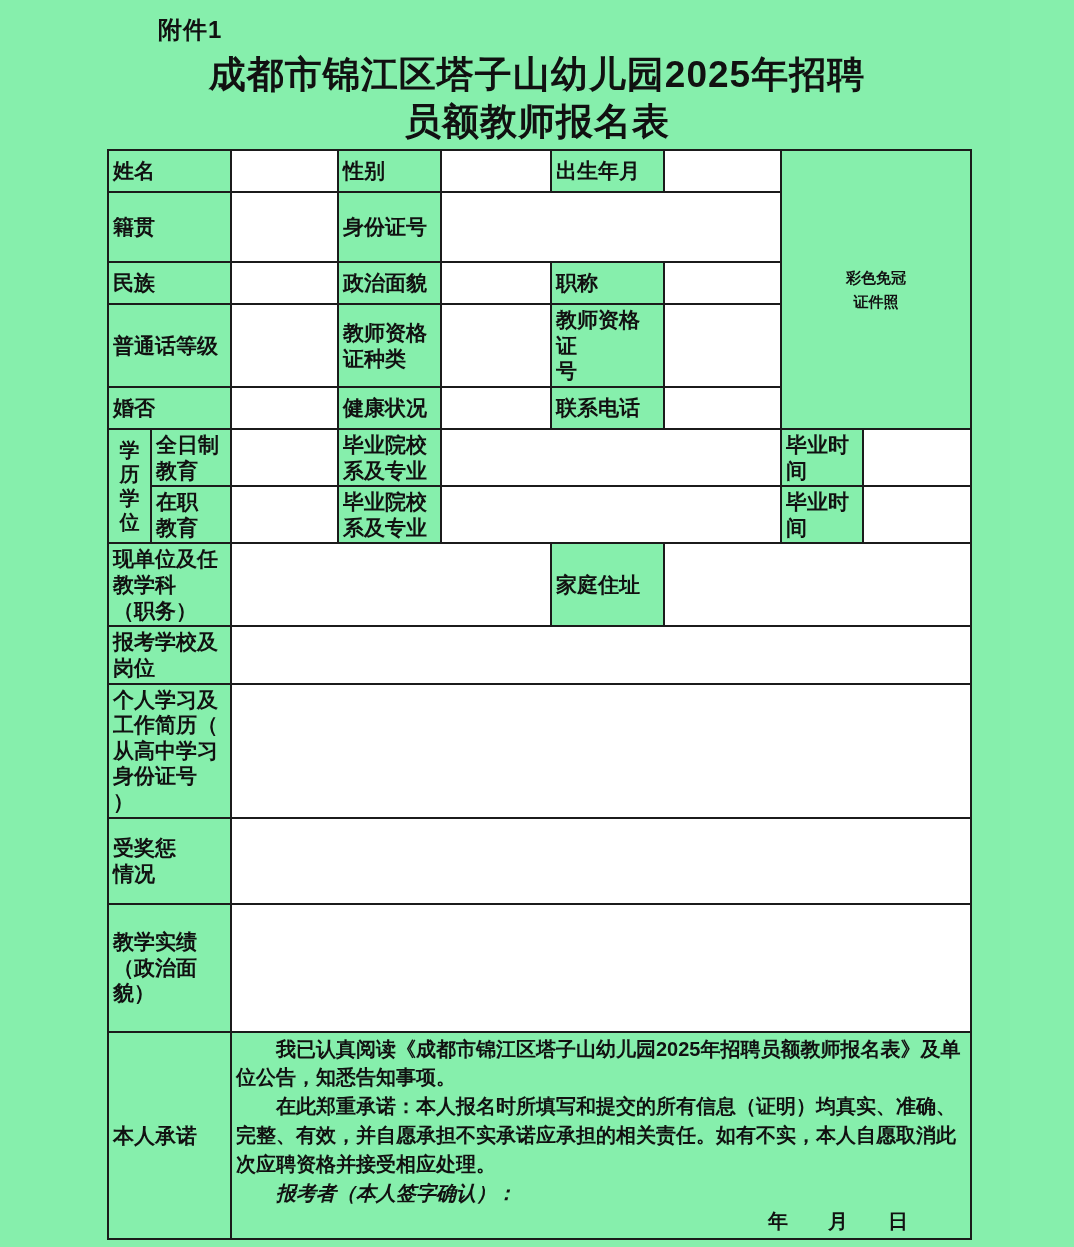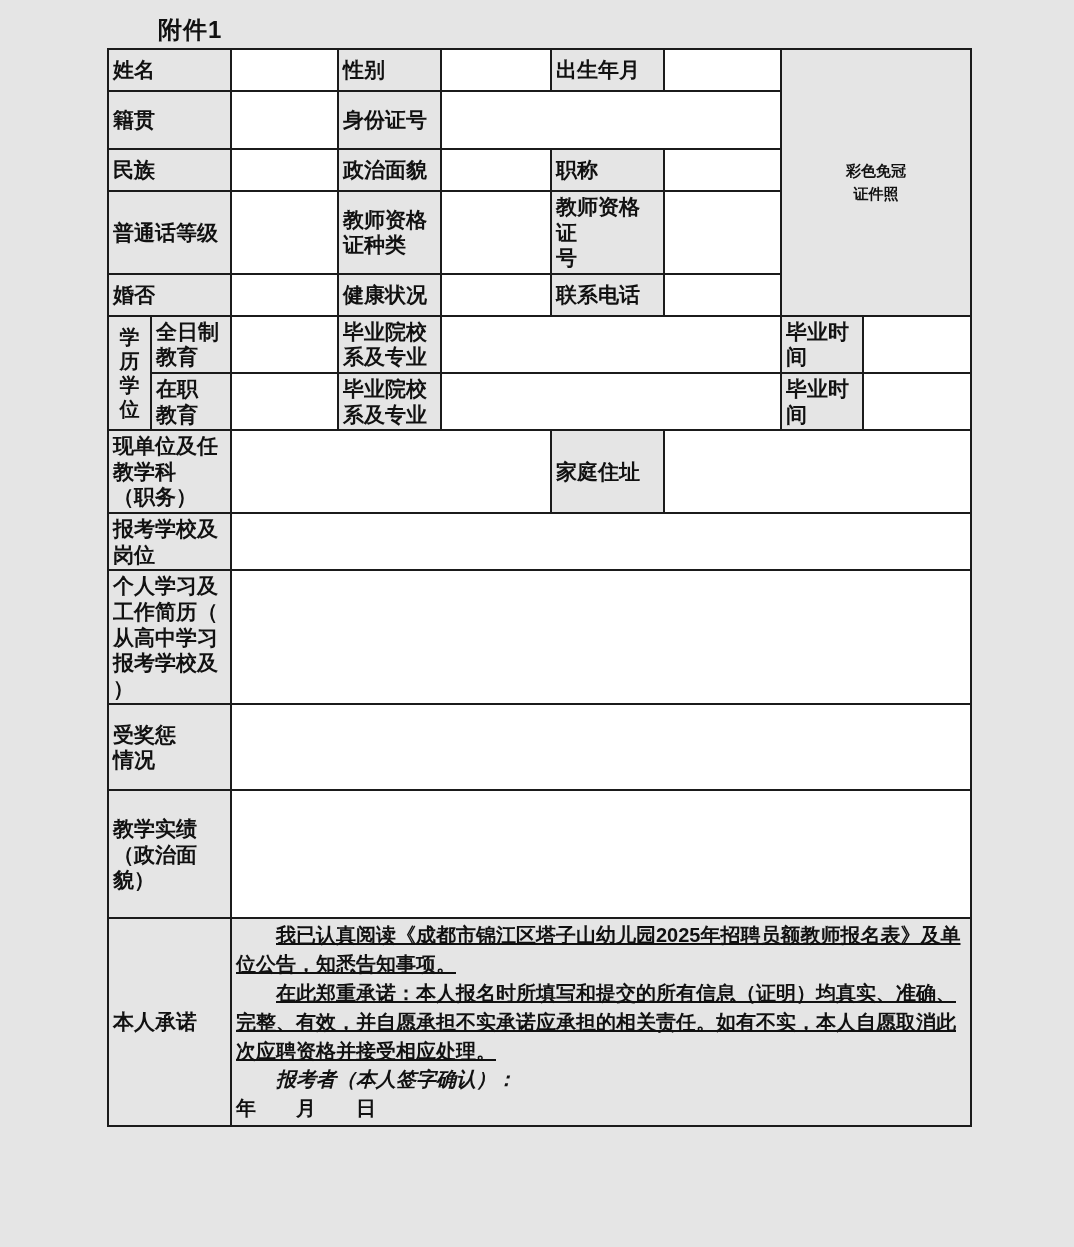--- a/index.html
+++ b/index.html
@@ -1,21 +1,21 @@
 <!DOCTYPE html>
 <html><head>
 <meta charset="utf-8">
 <style>
   * { box-sizing: border-box; }
   html, body { margin: 0; padding: 0; background: #ffffff; }
   .page {
     position: relative;
     width: 1074px;
     height: 1247px;
-    background: #e5e5e5;
+    background: #86efac;
     color: #111111;
     font-family: "Liberation Sans", "DejaVu Sans", sans-serif;
     font-weight: 700;
     overflow: hidden;
   }
   .attachment {
     padding-top: 14px;
     margin-left: 158px;
     font-size: 24px;
     letter-spacing: 1px;
@@ -63,41 +63,45 @@
     padding: 0;
   }
   td.commitment {
     vertical-align: middle;
     text-align: left;
     font-size: 20px;
     line-height: 1.44;
     padding: 4px 12px 4px 10px;
   }
   .commitment p { margin: 0; }
-  .para-indent { text-indent: 2em; text-decoration: underline; }
+  .para-indent { text-indent: 2em; }
   .sign-line { text-indent: 2em; font-style: italic; }
-  .date-line { text-align: left; padding-right: 58px; }
+  .date-line { text-align: right; padding-right: 58px; }
   
   tr.h42  { height: 42px; }
-  tr.h66  { height: 58px; border-radius: 21px; }
+  tr.h66  { height: 70px; border-radius: 21px; }
   tr.h58  { height: 58px; }
   tr.h52  { height: 52px; }
   tr.h70  { height: 51px; }
   tr.h122 { height: 122px; }
   tr.h86  { height: 86px; }
   tr.h128 { height: 128px; }
   tr.h198 { height: 198px; }
 </style>
 </head>
 <body>
 
 <div class="page">
 
   <div class="attachment">附件1</div>
 
+  <h1 class="doc-title">
+    <span>成都市锦江区塔子山幼儿园2025年招聘</span><br>
+    <span>员额教师报名表</span>
+  </h1>
 
   <table class="form">
     <colgroup>
       <col style="width:43px">
         <col style="width:80px">
         <col style="width:107px">
       <col style="width:103px">
         <col style="width:110px">
         <col style="width:113px">
       <col style="width:117px">
@@ -193,21 +197,21 @@
     <tr class="h70">
       <td class="label" colspan="2">报考学校及
 岗位</td>
       <td class="field" colspan="7"></td>
     </tr>
 
     <tr class="h122">
       <td class="label" colspan="2">个人学习及
 工作简历（
 从高中学习
-报考学校及
+身份证号
 ）</td>
       <td class="field" colspan="7"></td>
     </tr>
 
     <tr class="h86">
       <td class="label" colspan="2">受奖惩
 情况</td>
       <td class="field" colspan="7"></td>
     </tr>
 

